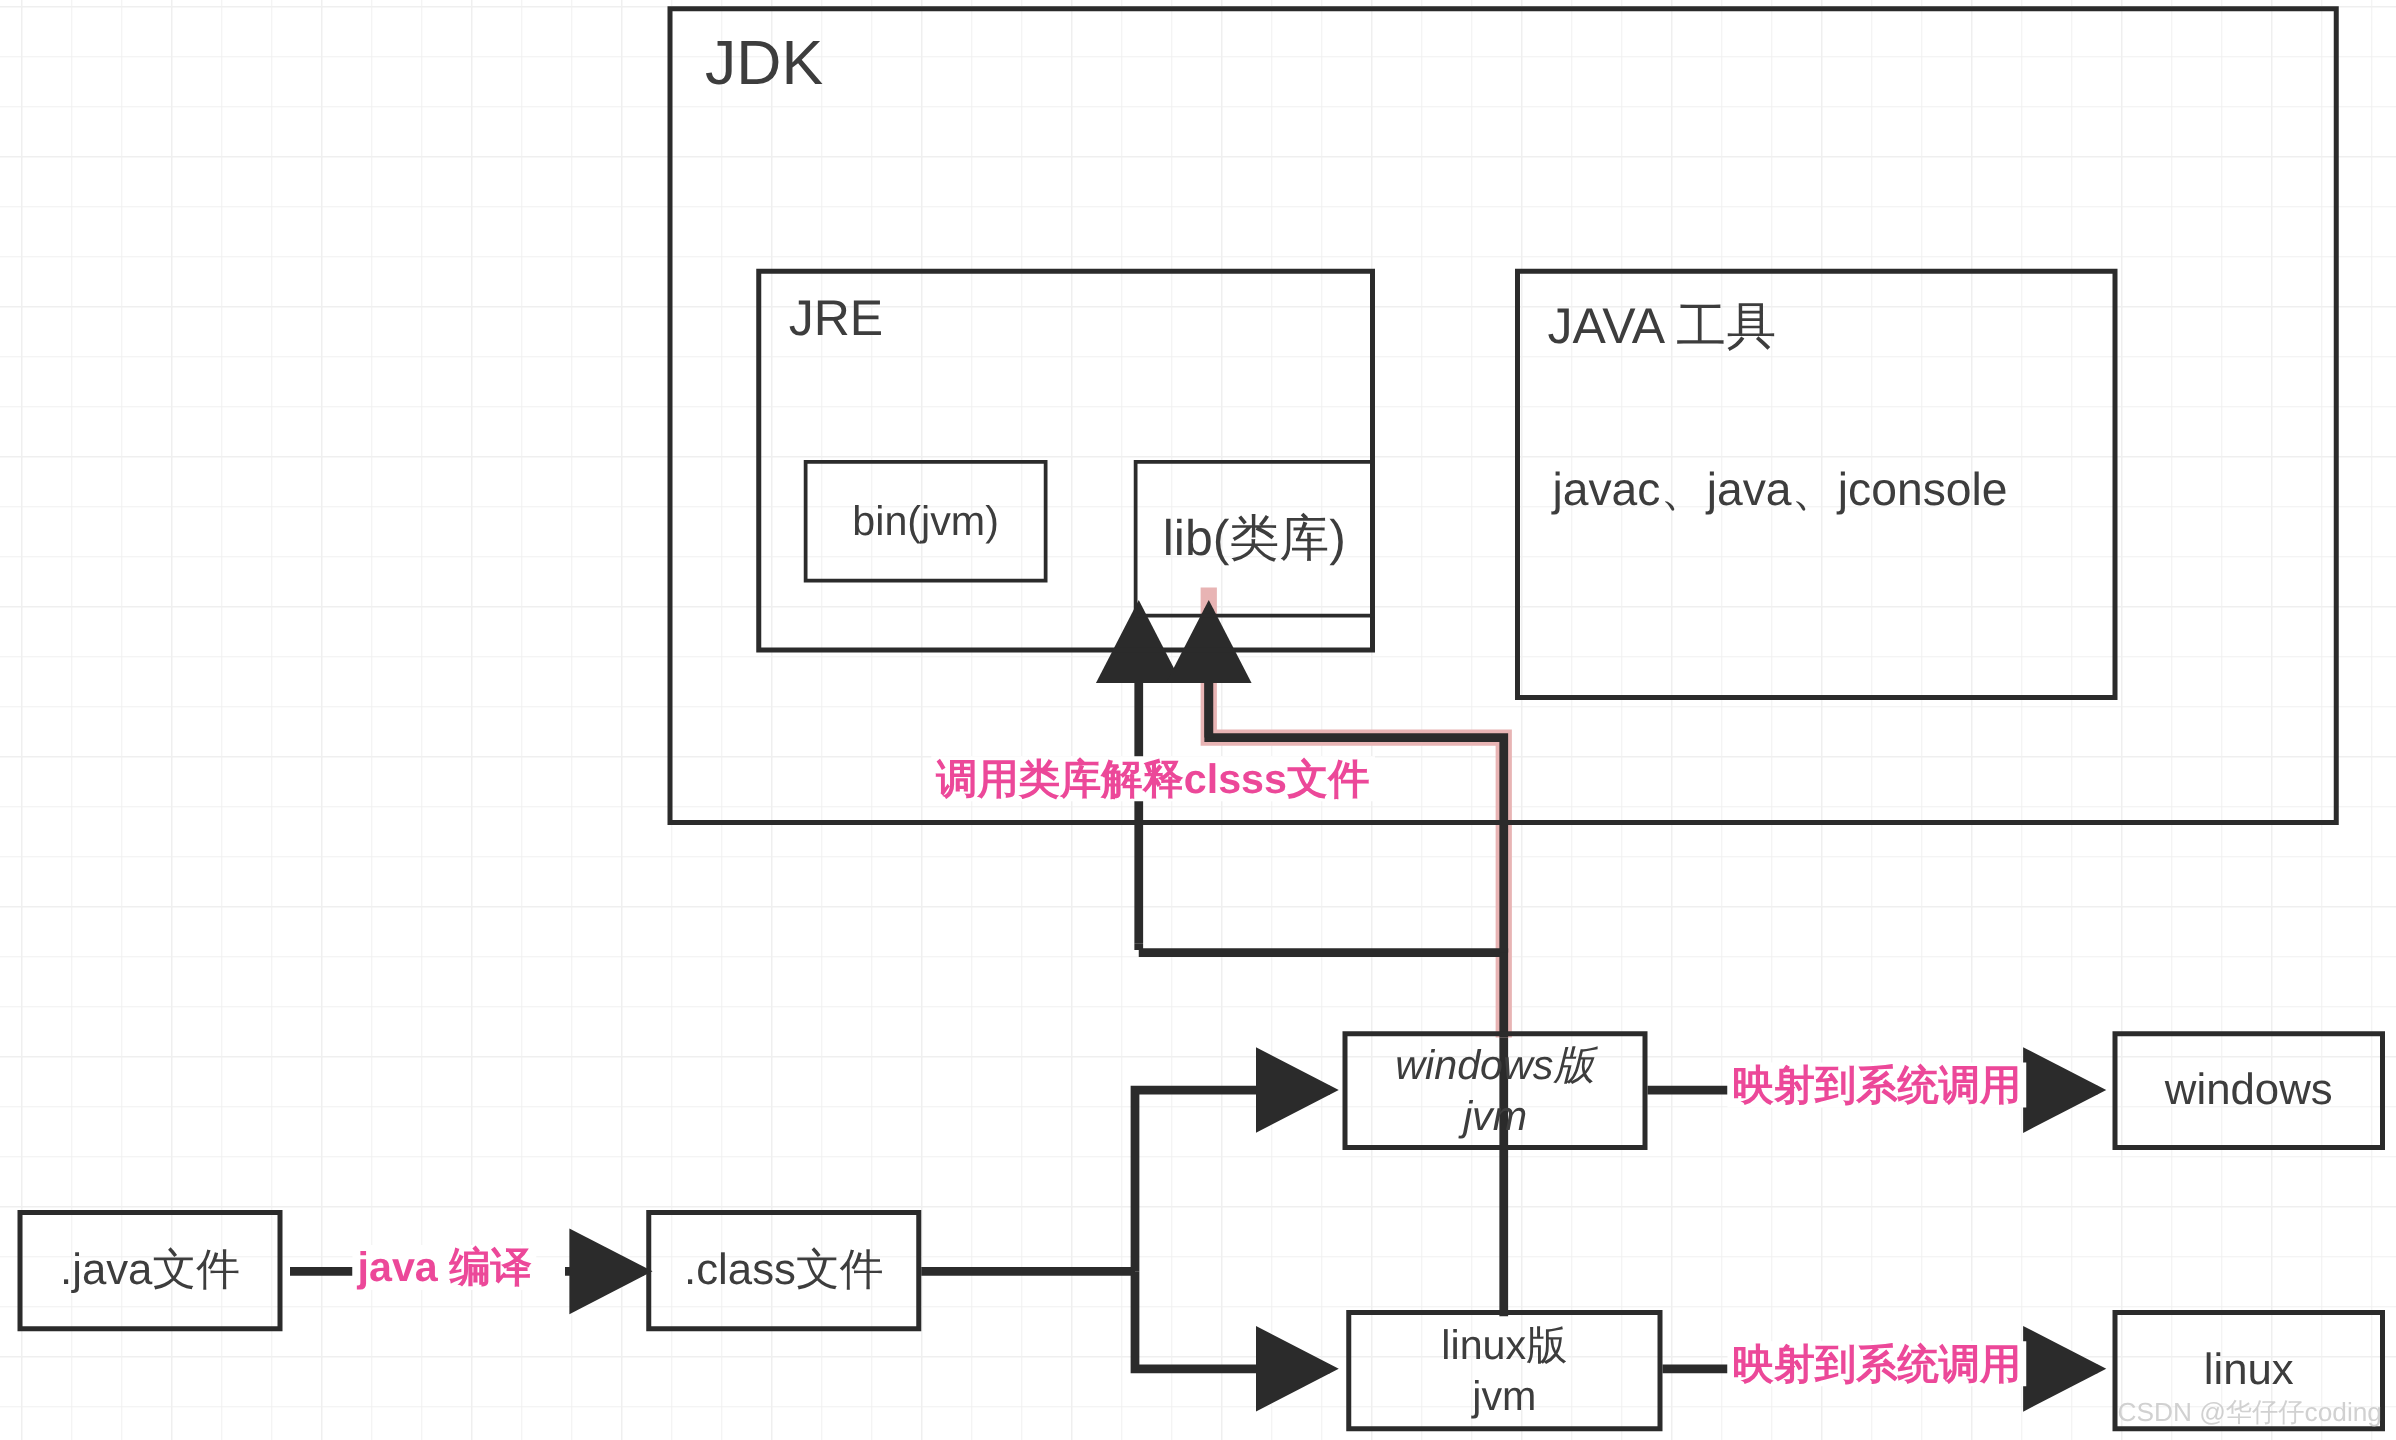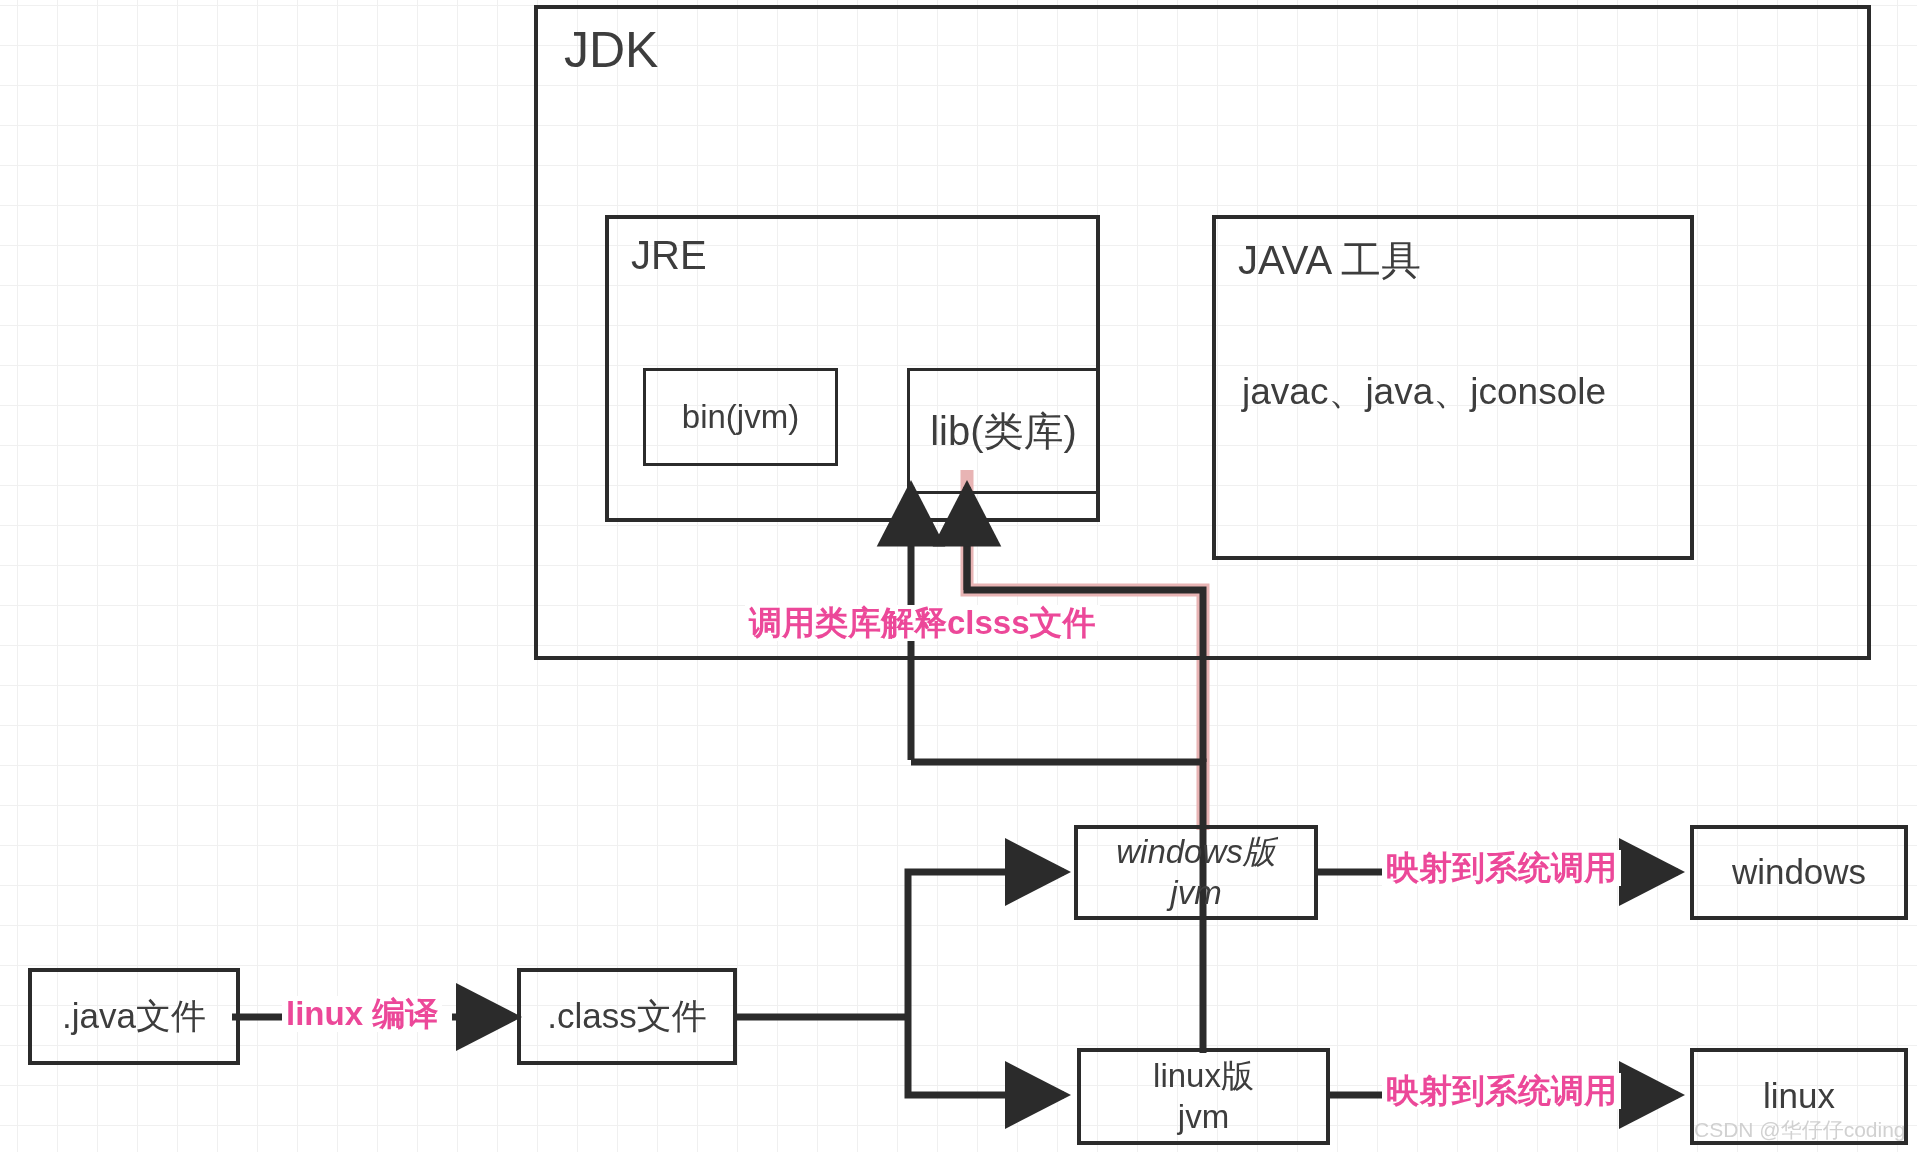--- a/index.html
+++ b/index.html
@@ -147,25 +147,25 @@
     <div class="centered">lib(类库)</div>
   </div>
 
   <div class="box" style="left:1212px; top:215px; width:482px; height:345px; font-size:40px;">
     <div class="title-tl" style="left:22px; top:14px;">JAVA 工具</div>
     <div class="box-label" style="left:26px; top:148px; font-size:37px;">javac、java、jconsole</div>
   </div>
 
   <div class="edge-label" style="left:745px; top:605px; font-size:33px;">调用类库解释clsss文件</div>
 
-  <div class="box" style="left:28px; top:968px; width:212px; height:97px; font-size:35px;">
+  <div class="box" style="left:14px; top:968px; width:212px; height:97px; font-size:35px;">
     <div class="centered">.java文件</div>
   </div>
 
-  <div class="edge-label" style="left:282px; top:996px; font-size:33px;">linux 编译</div>
+  <div class="edge-label" style="left:282px; top:996px; font-size:33px;">java 编译</div>
 
   <div class="box" style="left:517px; top:968px; width:220px; height:97px; font-size:35px;">
     <div class="centered">.class文件</div>
   </div>
 
   <div class="box" style="left:1074px; top:825px; width:244px; height:95px; font-size:33px;font-style:italic;">
     <div class="centered">
       <span>windows版</span>
       <span>jvm</span>
     </div>

